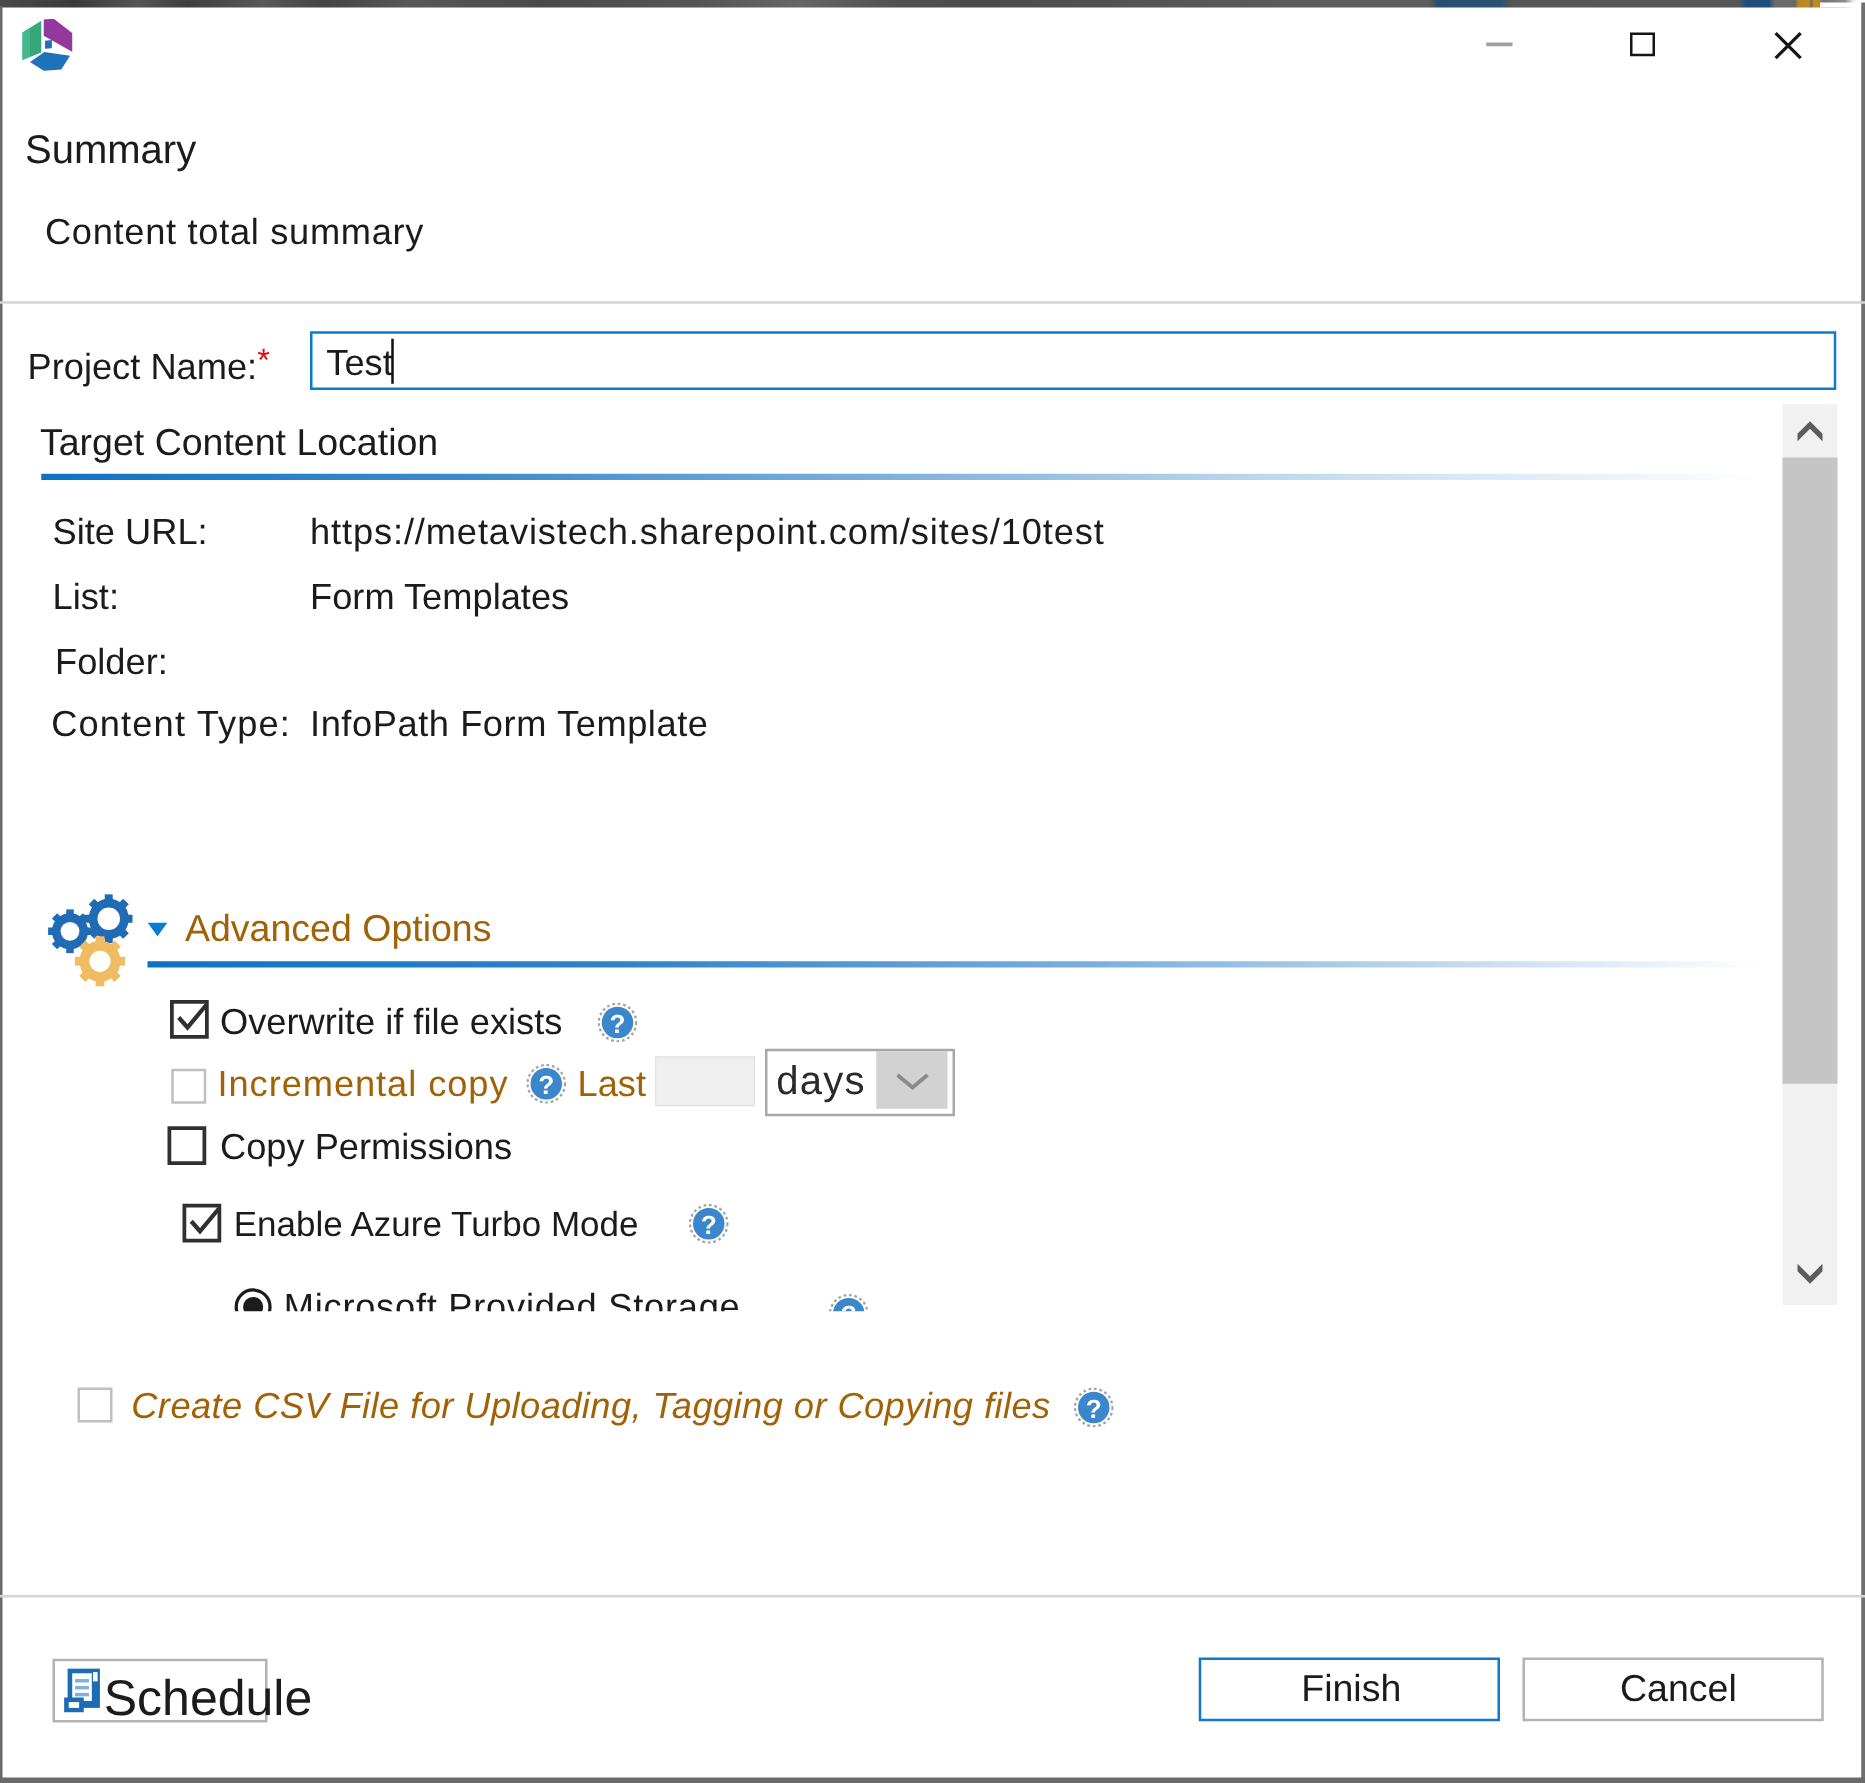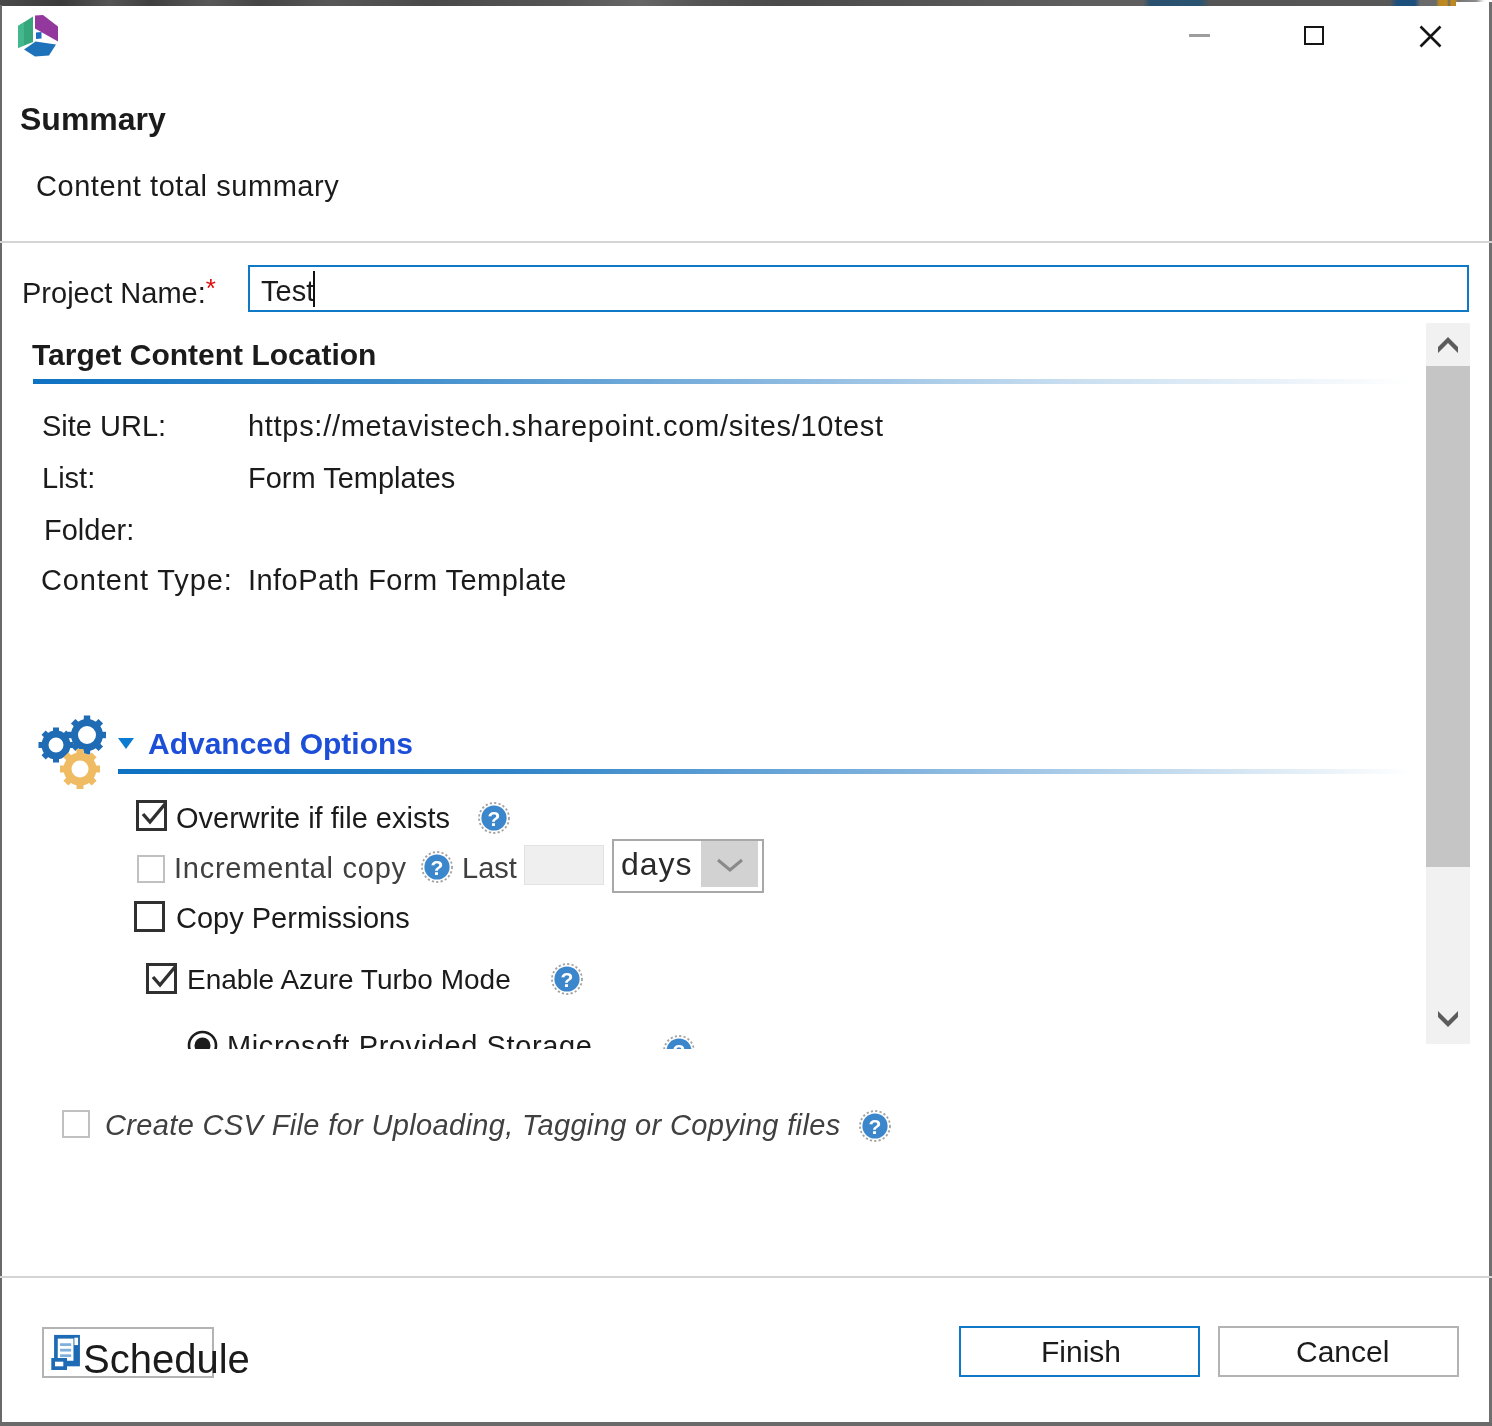--- a/index.html
+++ b/index.html
@@ -1,22 +1,22 @@
 <!DOCTYPE html>
 <html><head>
 <meta charset="utf-8">
 <style>
   html,body{margin:0;padding:0;}
   body{width:1492px;height:1426px;position:relative;background:#ffffff;
        font-family:"Liberation Sans", sans-serif;overflow:hidden;}
   .abs{position:absolute;}
   .t{position:absolute;white-space:nowrap;line-height:1.2;color:#1b1b1b;font-size:29px;}
-  .gray{color:#404040;}
-  .b{font-weight:bold;}
-  .blue{color:#1d4ed8;}
+  .gray{color:#a16207;}
+  .b{font-weight:normal;}
+  .blue{color:#a16207;}
   .cb{position:absolute;background:#fff;border:3px solid #303030;width:25px;height:25px;}
   .cbd{position:absolute;background:#fff;border:2px solid #c0c0c0;width:24px;height:24px;}
   .sep{position:absolute;left:0;width:1492px;height:2px;background:#d4d4d4;}
 </style>
 </head>
 <body>
 
 <div class="abs" style="left:0;top:0;width:1492px;height:6px;background:linear-gradient(90deg,#4a4a4a 0px,#3a3a3a 60px,#555 110px,#3f3f3f 150px,#585858 210px,#454545 260px,#575757 330px,#4a4a4a 430px,#555 560px,#666 640px,#545454 700px,#4a4a4a 780px,#565656 950px,#5e5e5e 1080px,#5e5e5e 1143px,#29506e 1150px,#2a5372 1200px,#555 1210px,#575757 1390px,#1d4f7d 1397px,#1d4f7d 1415px,#6a6a6a 1420px,#6a6a6a 1436px,#b98724 1439px,#c08a1f 1447px,#6a6a6a 1449px,#bd8a20 1451px,#bd8a20 1455px,#757575 1458px,#8a8a8a 1476px,#f0f0f0 1483px,#ffffff 1486px)"></div>
 <div class="abs" style="left:1456px;top:2px;width:30px;height:4px;background:#fff"></div>
 

